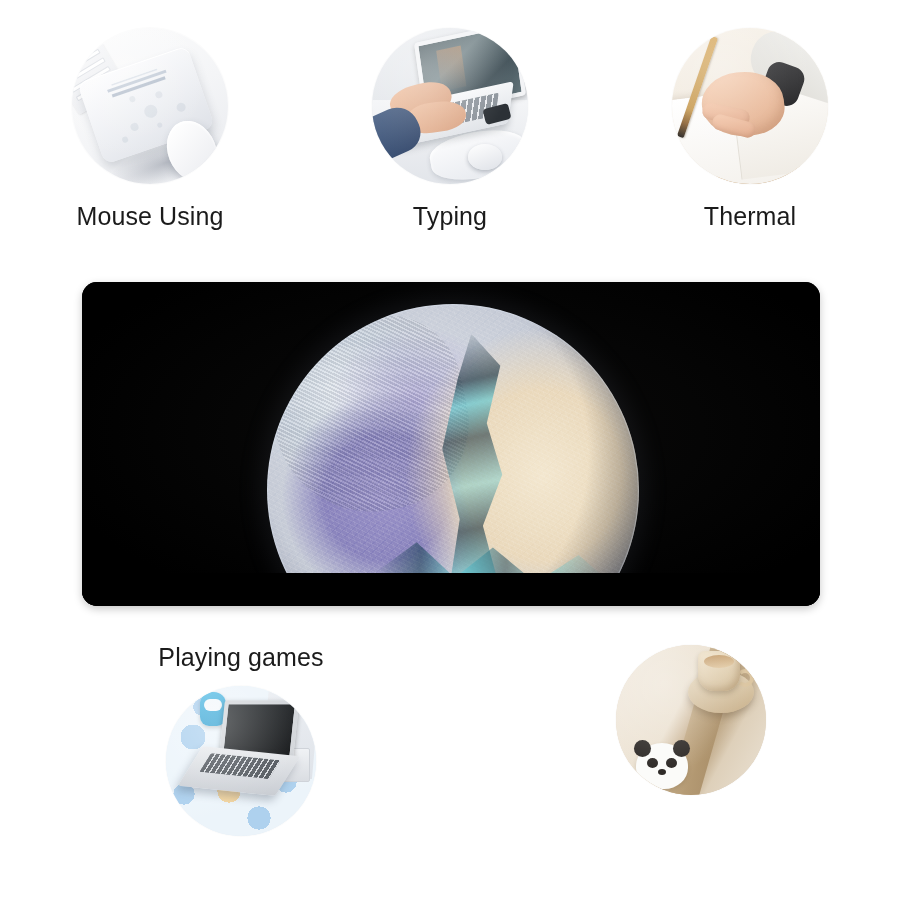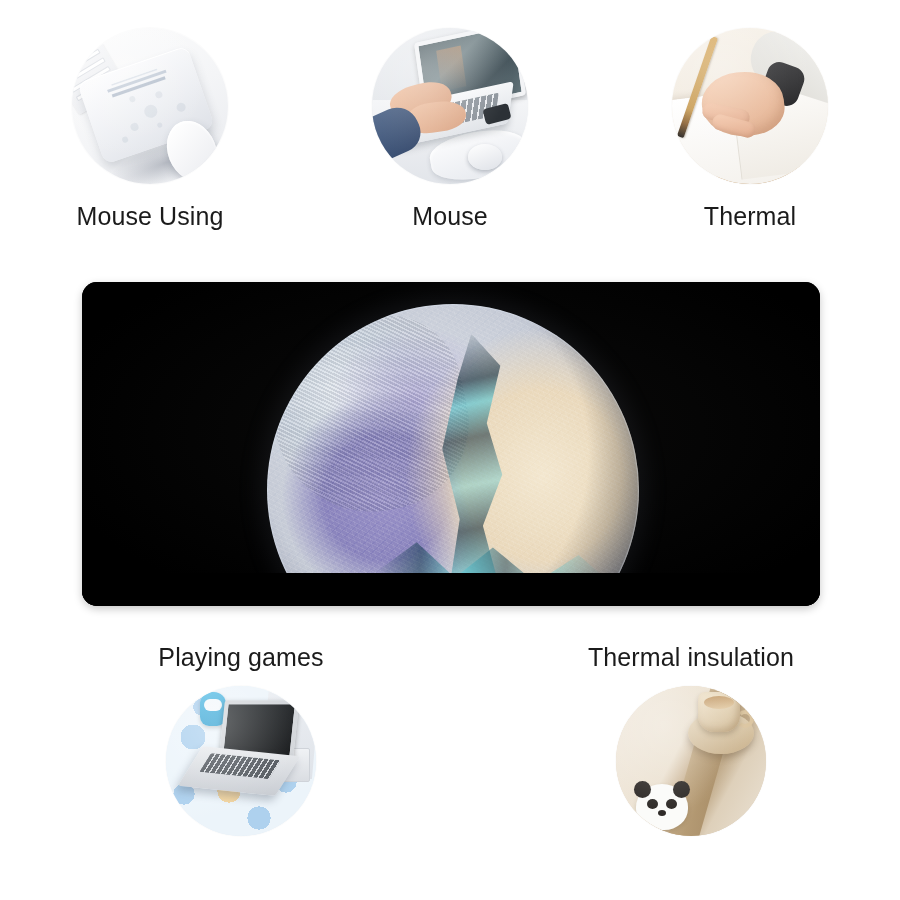--- a/index.html
+++ b/index.html
@@ -455,21 +455,21 @@
             <b></b>
           </span>
         <span class="base">
             <span class="keys"></span>
           </span>
         <span class="blk"></span>
         <span class="hand h1"></span>
         <span class="hand h2"></span>
         <span class="sleeve"></span>
       </div>
-      <div class="caption cap-top">Mouse</div>
+      <div class="caption cap-top">Typing</div>
     </div>
 
     <div class="cell cell-top">
       <div class="photo s-write">
         <span class="book"></span>
         <span class="paper"></span>
         <span class="paper2"></span>
         <span class="forearm"></span>
         <span class="cuff"></span>
         <span class="hand"></span>
@@ -508,21 +508,20 @@
         <span class="toy"></span>
         <span class="lap-screen"></span>
         <span class="lap-base">
             <span class="lap-keys"></span>
           </span>
       </div>
     </div>
 
 
     <div class="cell cell-bottom">
-      <div class="caption cap-bottom">Thermal insulation</div>
       <div class="photo photo-sm s-therm">
         <span class="mat"></span>
         <span class="stripe"></span>
         <span class="panda">
           <i class="ear-l"></i>
             <i class="ear-r"></i>
           <i class="eye-l"></i>
             <i class="eye-r"></i>
           <i class="nose"></i>
         </span>

